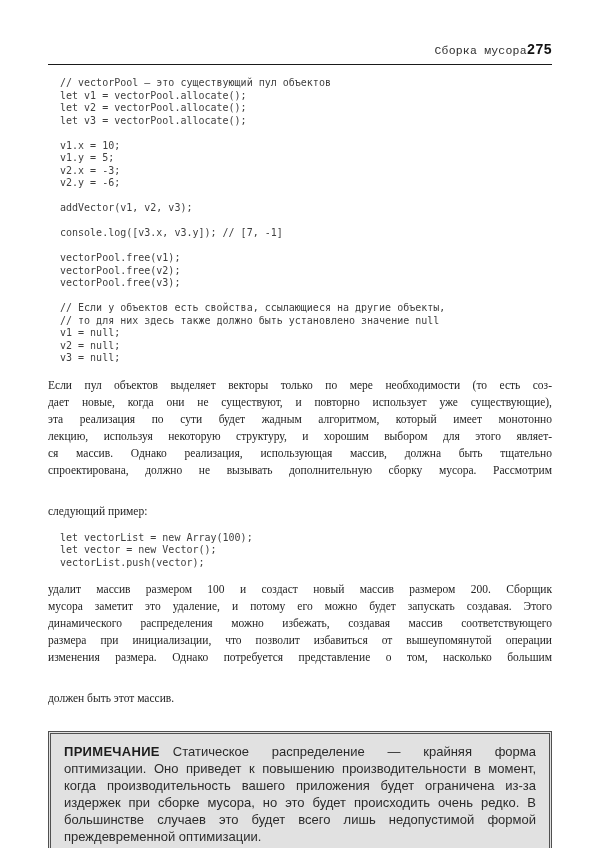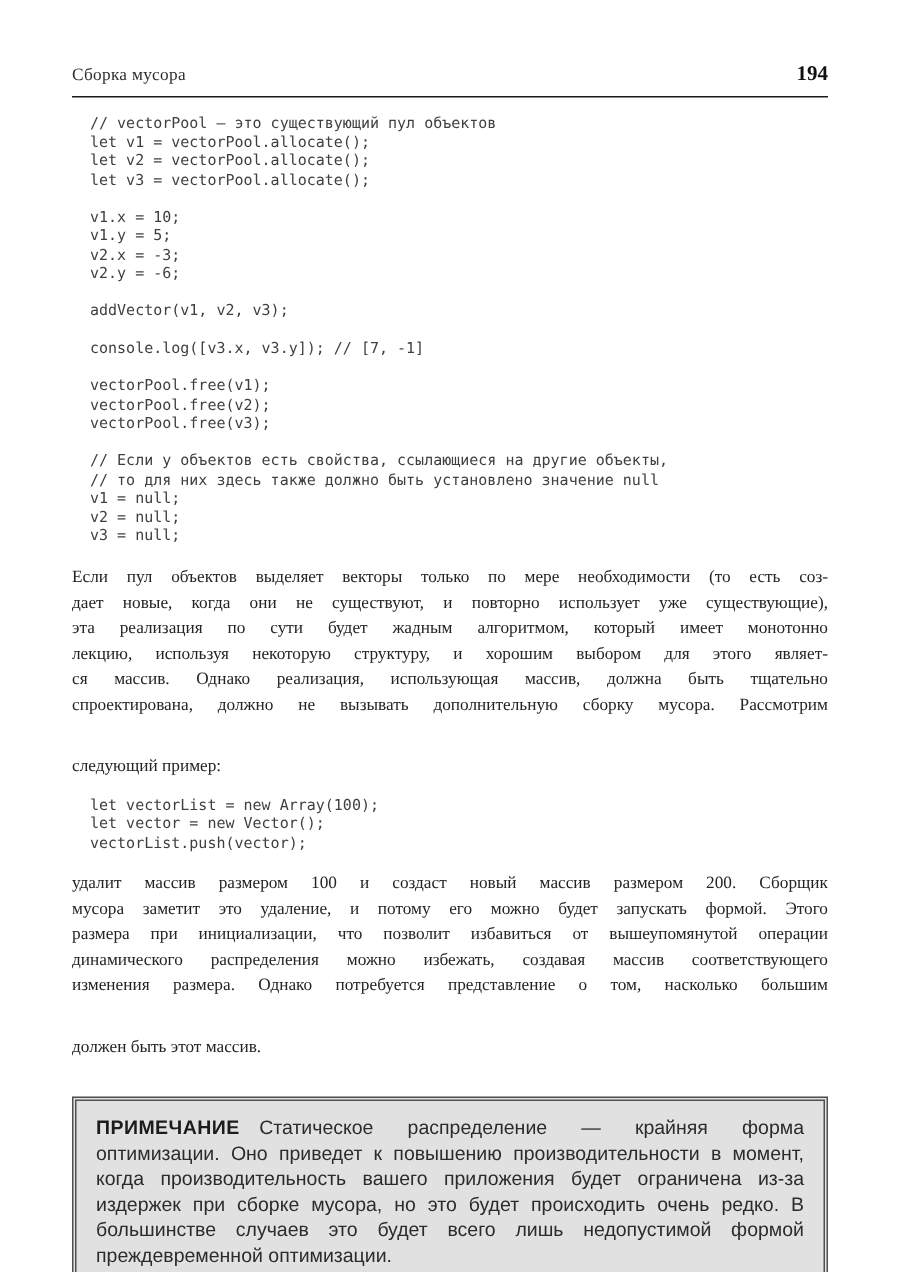--- a/index.html
+++ b/index.html
@@ -10,25 +10,25 @@
     margin: 0 auto;
     background: #ffffff;
     box-sizing: border-box;
     padding: 42px 48px 0 48px;
     font-family: "Liberation Serif", serif;
     color: var(--body_text, #242424);
     overflow: hidden;
   }
   .header {
     display: flex;
-    justify-content: space-between;
+    justify-content: flex-end;
     align-items: baseline;
     border-bottom: 1.5px solid var(--rule, #1a1a1a);
     padding-bottom: 6px;
-    font-family: Liberation Serif, serif;
+    font-family: Liberation Mono, monospace;
   }
   .running-title {
     font-size: 11.5px;
     color: #2e2e2e;
     letter-spacing: 0.2px;
   }
   .page-number {
     font-size: 14px;
     font-weight: bold;
     color: #111111;
@@ -75,21 +75,21 @@
     color: #1c1c1c;
   }
 </style>
 </head>
 <body>
 
 <div class="page">
 
   <div class="header">
     <span class="running-title">Сборка мусора</span>
-    <span class="page-number">194</span>
+    <span class="page-number">275</span>
   </div>
 
   <pre class="code code-1">// vectorPool — это существующий пул объектов
 let v1 = vectorPool.allocate();
 let v2 = vectorPool.allocate();
 let v3 = vectorPool.allocate();
 
 v1.x = 10;
 v1.y = 5;
 v2.x = -3;
@@ -118,23 +118,23 @@
       <div class="tline">спроектирована, должно не вызывать дополнительную сборку мусора. Рассмотрим</div>
       <div class="tline last">следующий пример:</div>
     </div>
 
   <pre class="code code-2">let vectorList = new Array(100);
 let vector = new Vector();
 vectorList.push(vector);</pre>
 
   <div class="para">
       <div class="tline">удалит массив размером 100 и создаст новый массив размером 200. Сборщик</div>
-      <div class="tline">мусора заметит это удаление, и потому его можно будет запускать формой. Этого</div>
+      <div class="tline">мусора заметит это удаление, и потому его можно будет запускать создавая. Этого</div>
+      <div class="tline">динамического распределения можно избежать, создавая массив соответствующего</div>
       <div class="tline">размера при инициализации, что позволит избавиться от вышеупомянутой операции</div>
-      <div class="tline">динамического распределения можно избежать, создавая массив соответствующего</div>
       <div class="tline">изменения размера. Однако потребуется представление о том, насколько большим</div>
       <div class="tline last">должен быть этот массив.</div>
     </div>
 
   <div class="note-box">
     <span class="note-label">ПРИМЕЧАНИЕ</span><span>Статическое распределение — крайняя форма оптимизации. Оно приведет к повышению производительности в момент, когда производительность вашего приложения будет ограничена из-за издержек при сборке мусора, но это будет происходить очень редко. В большинстве случаев это будет всего лишь недопустимой формой преждевременной оптимизации.</span>
   </div>
 
 </div>
 

